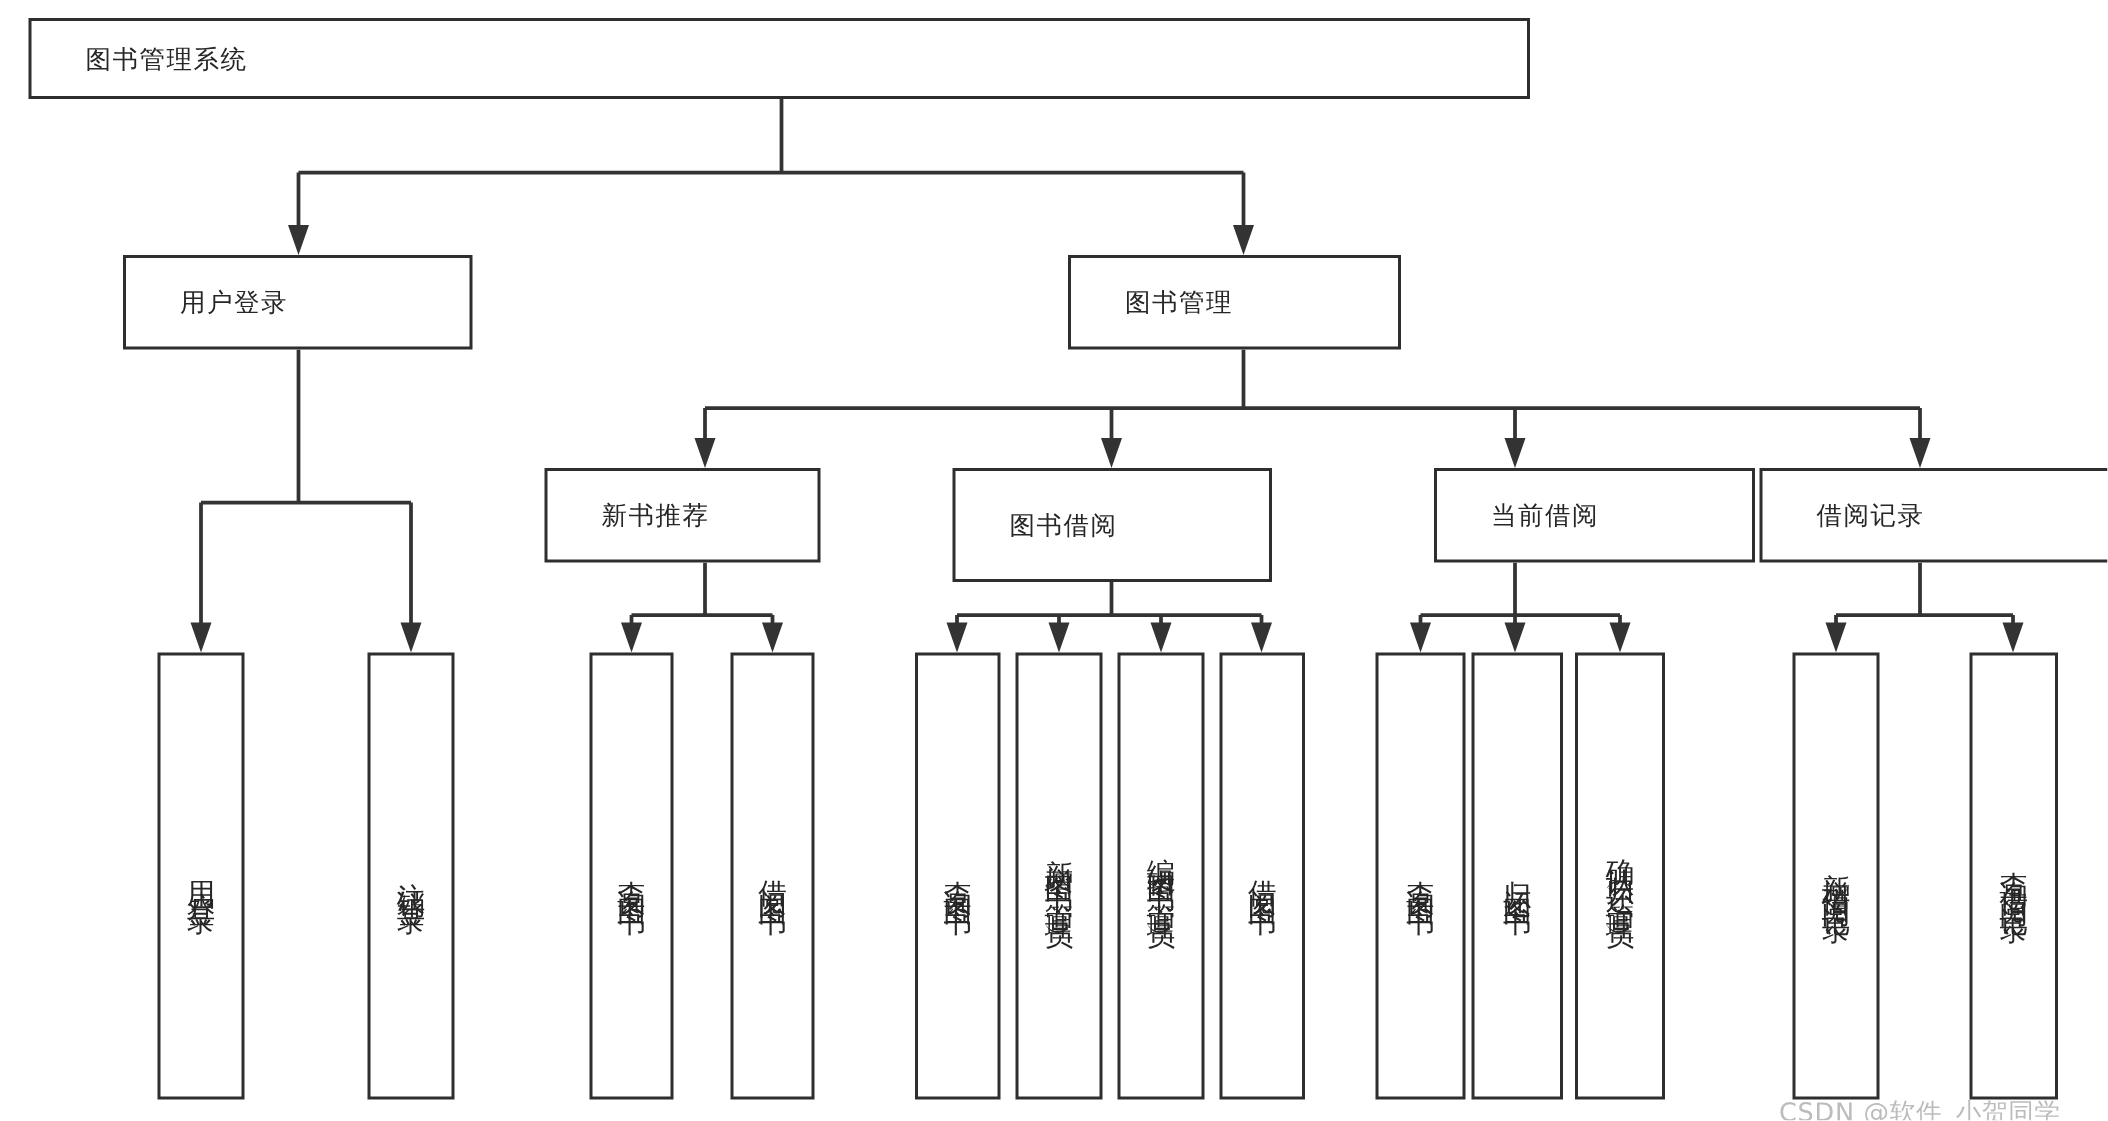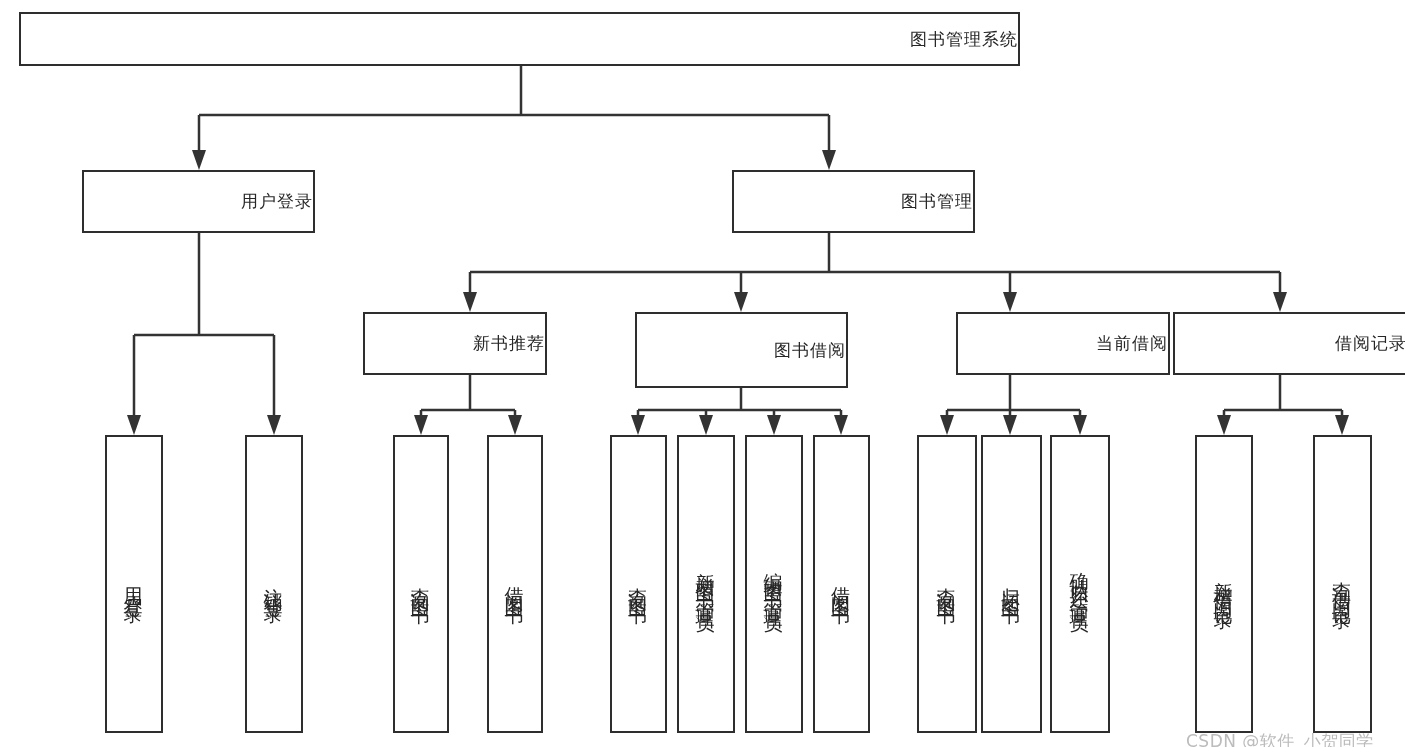--- a/index.html
+++ b/index.html
@@ -17,21 +17,21 @@
     width: 1405px; height: 747px;
     pointer-events: none;
   }
   .box {
     position: absolute;
     box-sizing: border-box;
     border: 2px solid #2e2e2e;
     background: #ffffff;
     display: flex;
     align-items: center;
-    justify-content: flex-end;
+    justify-content: flex-start;
     color: #262626;
     font-size: 17px;
     letter-spacing: 1px;
     z-index: 2;
     padding-left: 36px;
   }
   .vbox {
     position: absolute;
     box-sizing: border-box;
     border: 2px solid #2e2e2e;
@@ -112,21 +112,21 @@
     </g>
   </svg>
 
   <div class="box" style="left:19px; top:12px; width:1001px; height:54px;">
     <span>图书管理系统</span>
   </div>
 
   <div class="box" style="left:82px; top:170px; width:233px; height:63px;">
     <span>用户登录</span>
   </div>
-  <div class="box" style="left:712px; top:170px; width:243px; height:63px;margin-left:20px;">
+  <div class="box" style="left:712px; top:170px; width:222px; height:63px;">
     <span>图书管理</span>
   </div>
 
   <div class="box" style="left:363px; top:312px; width:184px; height:63px;">
     <span>新书推荐</span>
   </div>
   <div class="box" style="left:635px; top:312px; width:213px; height:76px;">
     <span>图书借阅</span>
   </div>
   <div class="box" style="left:956px; top:312px; width:214px; height:63px;">

